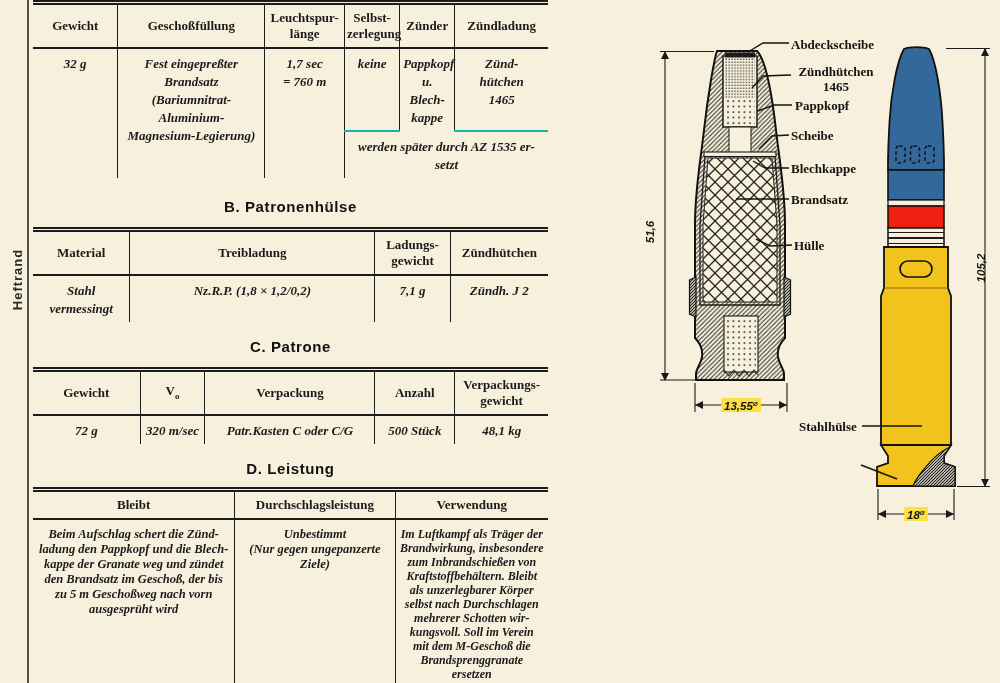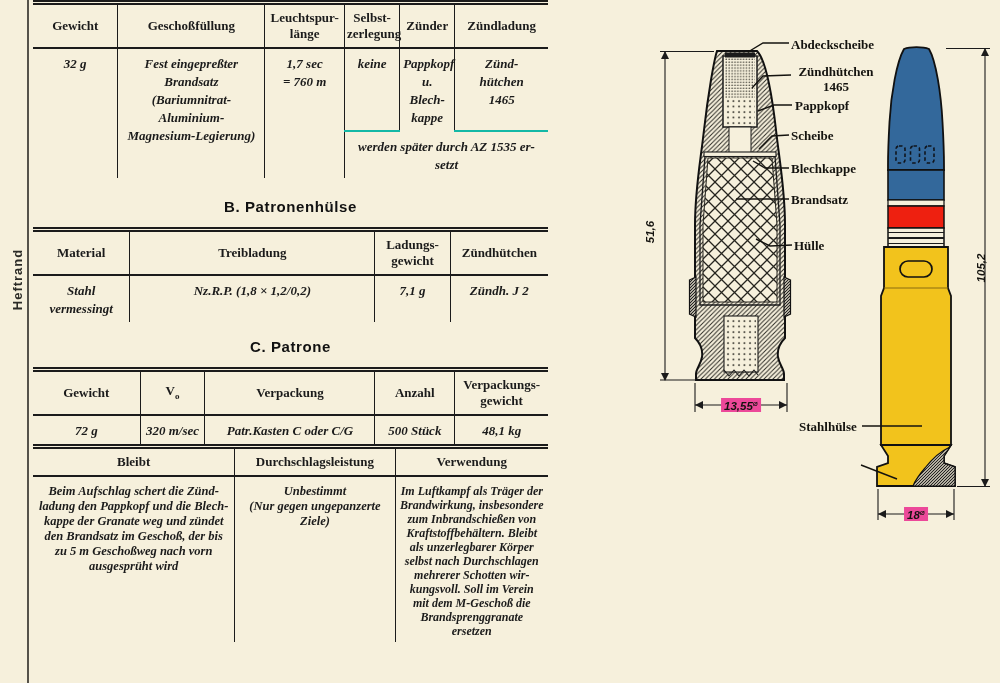--- a/index.html
+++ b/index.html
@@ -50,21 +50,21 @@
   .diagram-svg { position:absolute; left:0; top:0; }
   .dlabel {
     position:absolute;
     font-family:Liberation Serif, serif; font-weight:700; font-size:13px;
     color:#14130f; line-height:15px; white-space:pre-line;
   }
   .dlabel .sub2 { font-size:9px; vertical-align:-2px; margin-left:2px; }
   .dim {
     position:absolute;
     font-family:"Liberation Sans", sans-serif; font-weight:700; font-style:italic;
-    font-size:11.5px; color:#14130f; background:#ec4899; padding:0 3px; white-space:nowrap;
+    font-size:11.5px; color:#14130f; background:#fde047; padding:0 3px; white-space:nowrap;
   }
   .dim-rot { transform:translate(-50%,-50%) rotate(-90deg); background:transparent; }
   .dim-ctr { transform:translate(-50%,-50%); }
   .dsym { font-family:"DejaVu Sans", sans-serif; font-size:8.5px; vertical-align:4px; font-style:normal; }
 </style>
 </head>
 <body>
 
 <div class="page">
 
@@ -170,20 +170,21 @@
         <tr>
           <td>72 g</td>
           <td>320 m/sec</td>
           <td>Patr.Kasten C oder C/G</td>
           <td>500 Stück</td>
           <td>48,1 kg</td>
         </tr>
       </tbody>
     </table>
 
+    <h2 class="sec-title t-d-title">D. Leistung</h2>
     <table class="spec" id="table-d">
       <colgroup>
         <col style="width:39.2%">
           <col style="width:31.1%">
           <col style="width:29.7%">
       </colgroup>
       <thead>
         <tr>
           <th>Bleibt</th>
           <th>Durchschlagsleistung</th>

